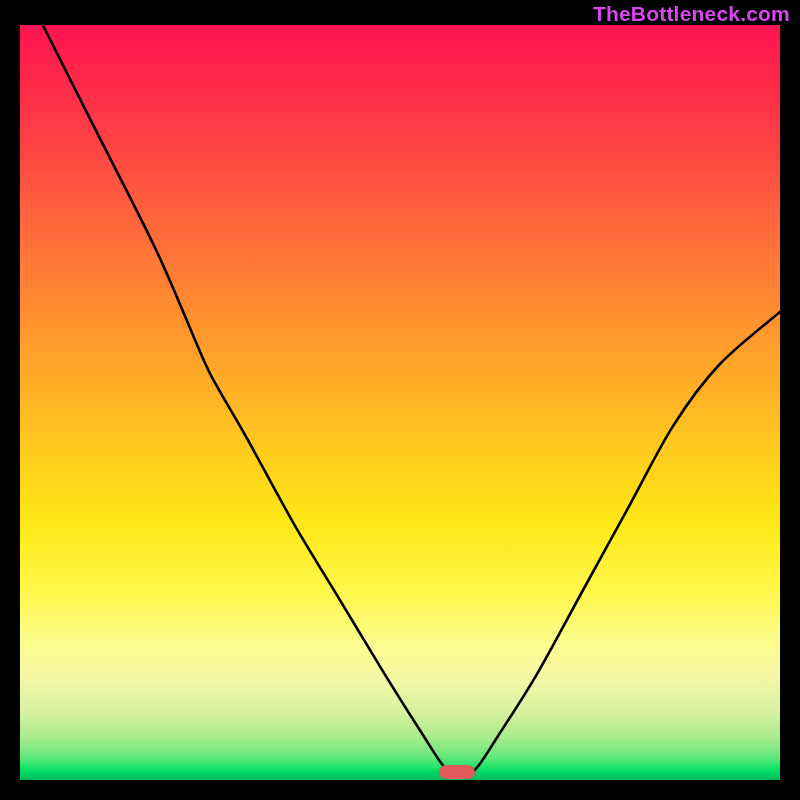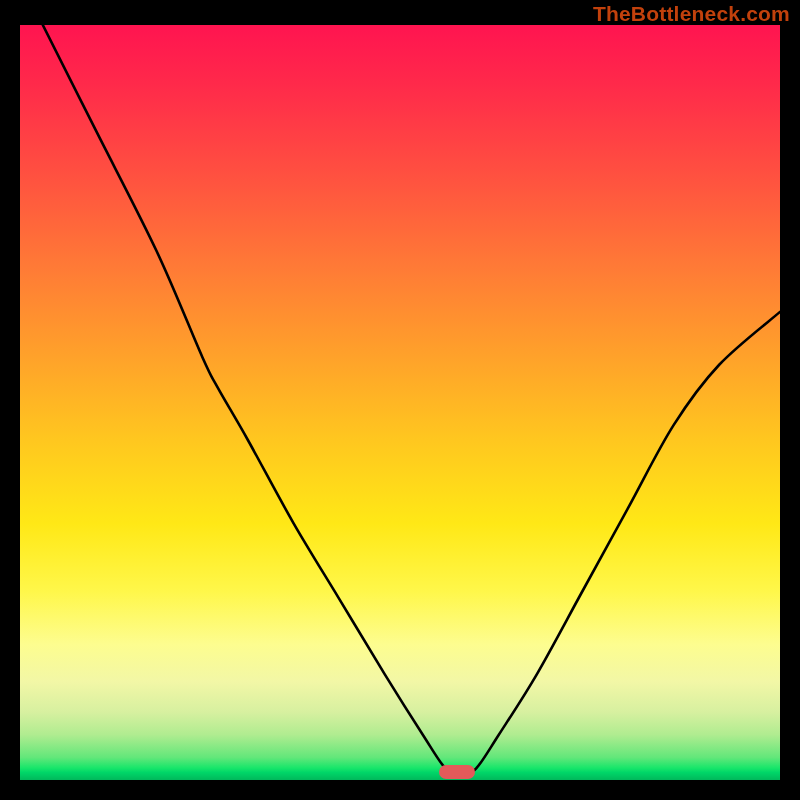--- a/index.html
+++ b/index.html
@@ -14,21 +14,21 @@
   .frame {
     position: relative;
     width: 800px;
     height: 800px;
     background: #000;
   }
   .watermark {
     position: absolute;
     top: 2px;
     right: 10px;
-    color: #c2410c;
+    color: #d946ef;
     font-size: 21px;
     font-weight: 600;
     letter-spacing: 0.2px;
     z-index: 20;
     pointer-events: none;
   }
   .plot-area {
     position: absolute;
     left: 20px;
     top: 25px;

